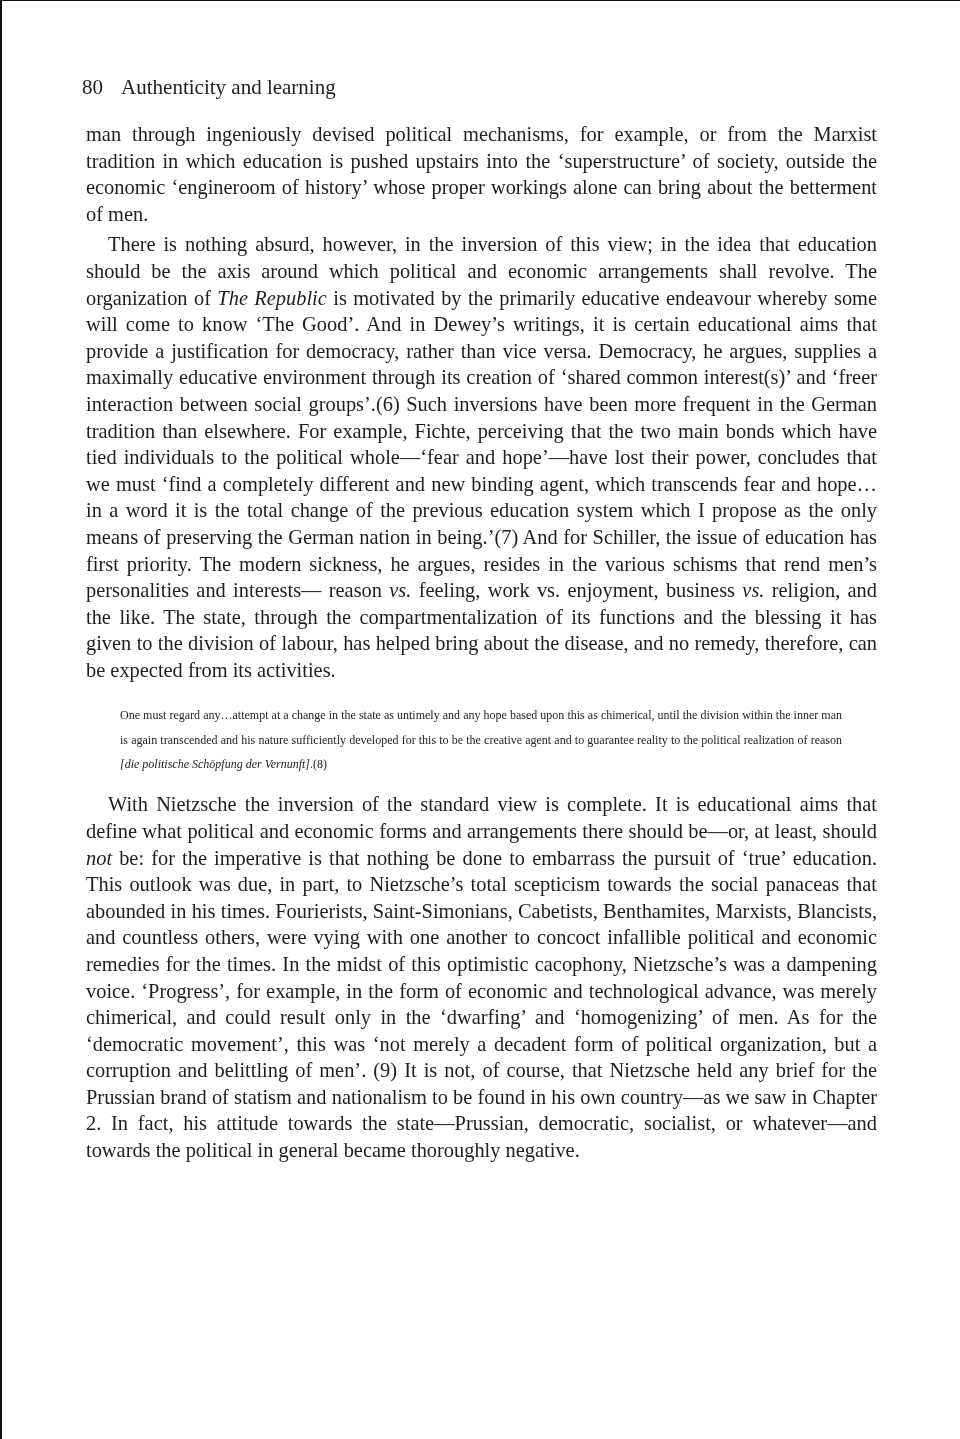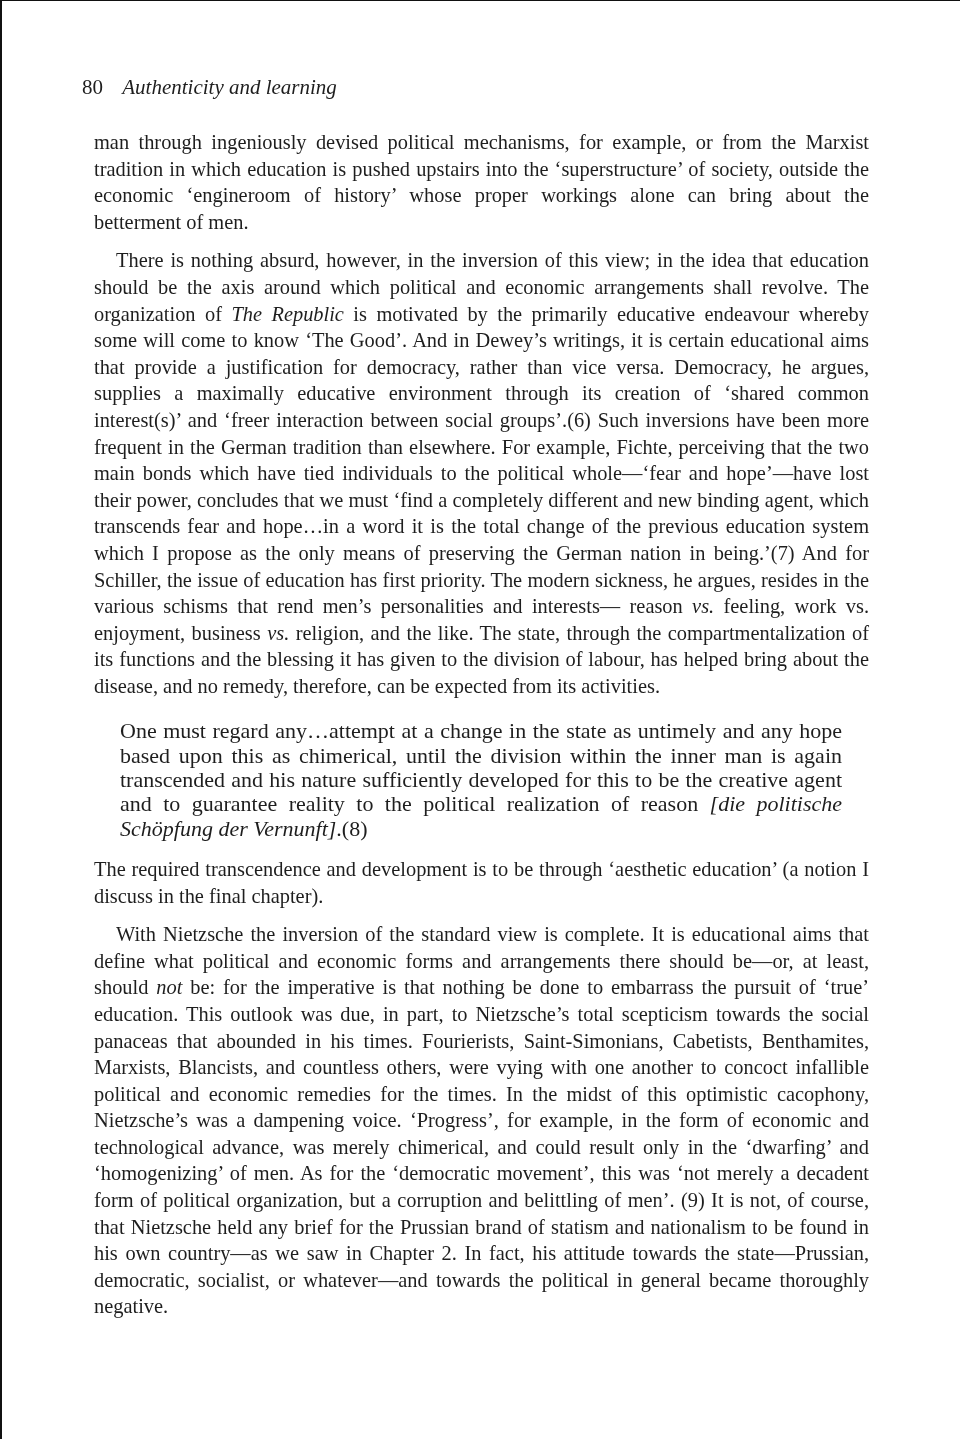--- a/index.html
+++ b/index.html
@@ -8,30 +8,30 @@
       font-family: "Liberation Serif", "DejaVu Serif", serif;
       color: #1e1e1e;
     }
     .page-border-left { position: absolute; left: 0; top: 0; width: 2px; height: 1439px; background: #111; }
     .page-border-top { position: absolute; left: 0; top: 0; width: 960px; height: 1px; background: #111; }
     .header {
       position: absolute; left: 82px; top: 74px; font-size: 21px; line-height: 26px;
       white-space: nowrap;
     }
     .header .num { margin-right: 14px; }
-    .header .title { font-style: italic; }
+    .header .title { }
     .body-text {
       position: absolute; left: 82px; width: 799px; top: 117px;
       font-size: 20.4px; line-height: 26.6px; text-align: justify;
     }
-    .body-text p { margin: 12px; text-indent: 0; }
+    .body-text p { margin: 4px; text-indent: 0; }
     .body-text p.indent { text-indent: 22px; }
     .quote {
       margin: 20px 10px 15px 38px; width: 722px;
-      font-size: 22px; line-height: 24.3px; text-align: justify;
+      font-size: 12px; line-height: 24.3px; text-align: justify;
     }
     i, em { }
   </style>
 </head>
 <body>
 
 <div class="page-border-top"></div>
 <div class="page-border-left"></div>
 
 <div class="header">
@@ -39,16 +39,15 @@
   <span class="title">Authenticity and learning</span>
 </div>
 
 <div class="body-text">
   <p>man through ingeniously devised political mechanisms, for example, or from the Marxist tradition in which education is pushed upstairs into the ‘superstructure’ of society, outside the economic ‘engineroom of history’ whose proper workings alone can bring about the betterment of men.</p>
 
   <p class="indent"><span>There is nothing absurd, however, in the inversion of this view; in the idea that education should be the axis around which political and economic arrangements shall revolve. The organization of </span><i>The Republic</i><span> is motivated by the primarily educative endeavour whereby some will come to know ‘The Good’. And in Dewey’s writings, it is certain educational aims that provide a justification for democracy, rather than vice versa. Democracy, he argues, supplies a maximally educative environment through its creation of ‘shared common interest(s)’ and ‘freer interaction between social groups’.(6) Such inversions have been more frequent in the German tradition than elsewhere. For example, Fichte, perceiving that the two main bonds which have tied individuals to the political whole—‘fear and hope’—have lost their power, concludes that we must ‘find a completely different and new binding agent, which transcends fear and hope…in a word it is the total change of the previous education system which I propose as the only means of preserving the German nation in being.’(7) And for Schiller, the issue of education has first priority. The modern sickness, he argues, resides in the various schisms that rend men’s personalities and interests— reason </span><i>vs.</i><span> feeling, work vs. enjoyment, business </span><i>vs.</i><span> religion, and the like. The state, through the compartmentalization of its functions and the blessing it has given to the division of labour, has helped bring about the disease, and no remedy, therefore, can be expected from its activities.</span></p>
 
   <div class="quote"><span>One must regard any…attempt at a change in the state as untimely and any hope based upon this as chimerical, until the division within the inner man is again transcended and his nature sufficiently developed for this to be the creative agent and to guarantee reality to the political realization of reason </span><i>[die politische Schöpfung der Vernunft]</i><span>.(8)</span></div>
 
-  <p>The required transcendence and development is to be through ‘aesthetic education’ (a notion I discuss in the final chapter).</p>
 
   <p class="indent"><span>With Nietzsche the inversion of the standard view is complete. It is educational aims that define what political and economic forms and arrangements there should be—or, at least, should </span><i>not</i><span> be: for the imperative is that nothing be done to embarrass the pursuit of ‘true’ education. This outlook was due, in part, to Nietzsche’s total scepticism towards the social panaceas that abounded in his times. Fourierists, Saint-Simonians, Cabetists, Benthamites, Marxists, Blancists, and countless others, were vying with one another to concoct infallible political and economic remedies for the times. In the midst of this optimistic cacophony, Nietzsche’s was a dampening voice. ‘Progress’, for example, in the form of economic and technological advance, was merely chimerical, and could result only in the ‘dwarfing’ and ‘homogenizing’ of men. As for the ‘democratic movement’, this was ‘not merely a decadent form of political organization, but a corruption and belittling of men’. (9) It is not, of course, that Nietzsche held any brief for the Prussian brand of statism and nationalism to be found in his own country—as we saw in Chapter 2. In fact, his attitude towards the state—Prussian, democratic, socialist, or whatever—and towards the political in general became thoroughly negative.</span></p>
 </div>
 
 </body></html>

